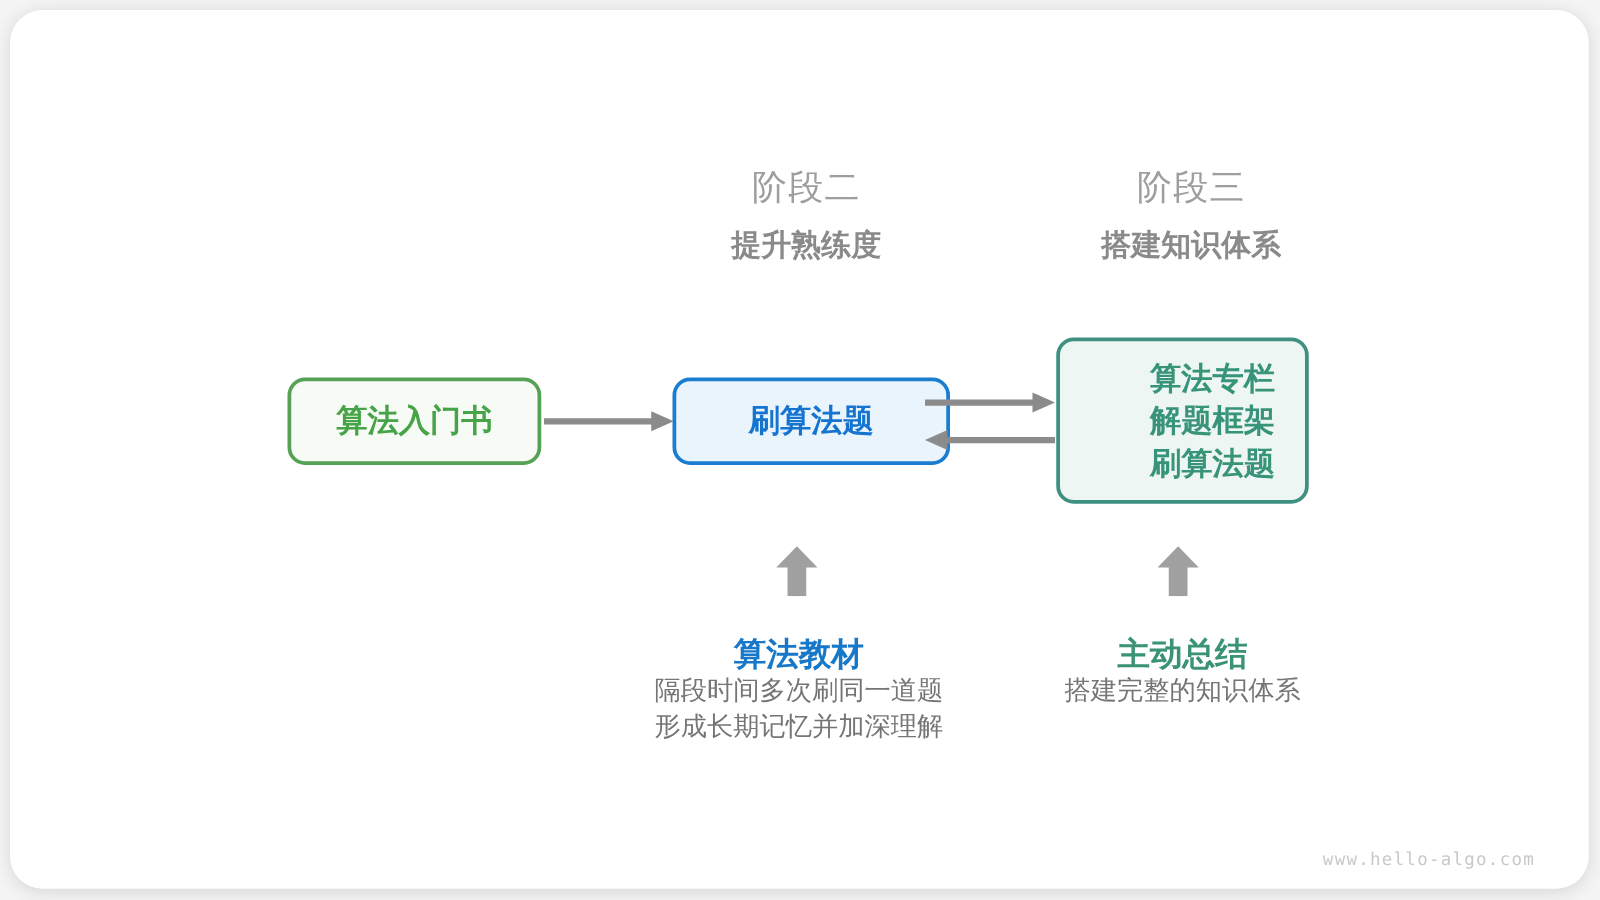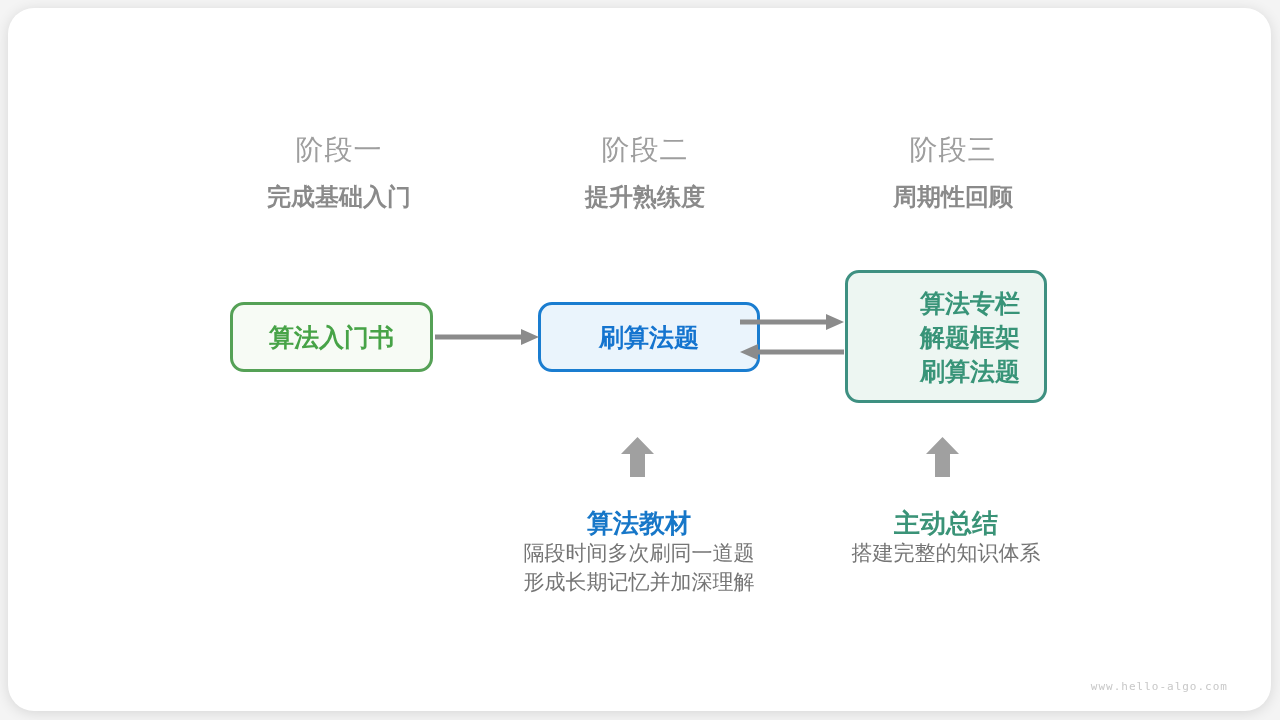--- a/index.html
+++ b/index.html
@@ -87,43 +87,39 @@
     font-size: 21px;
     line-height: 29px;
     color: #757575;
   }
 
   .watermark {
     position: absolute;
     right: 43px;
     top: 672px;
     font-family: "DejaVu Sans Mono", monospace;
-    font-size: 11px;
+    font-size: 14px;
     color: #c8c8c8;
     letter-spacing: 1px;
   }
 
   svg { display: block; }
 </style>
 </head>
 <body>
 
 <div class="card">
 
-  <div class="stage" style="left:171px; top:126px;">
-    <div class="stage-title">阶段一</div>
-    <div class="stage-subtitle">完成基础入门</div>
-  </div>
   <div class="stage" style="left:477px; top:126px;">
     <div class="stage-title">阶段二</div>
     <div class="stage-subtitle">提升熟练度</div>
   </div>
   <div class="stage" style="left:785px; top:126px;">
     <div class="stage-title">阶段三</div>
-    <div class="stage-subtitle">周期性回顾</div>
+    <div class="stage-subtitle">搭建知识体系</div>
   </div>
 
   <div class="node node-green" style="left:222px; top:294px; width:203px; height:70px;">
     <span>算法入门书</span>
   </div>
 
   <div class="node node-blue" style="left:530px; top:294px; width:222px; height:70px;">
     <span>刷算法题</span>
   </div>
 

